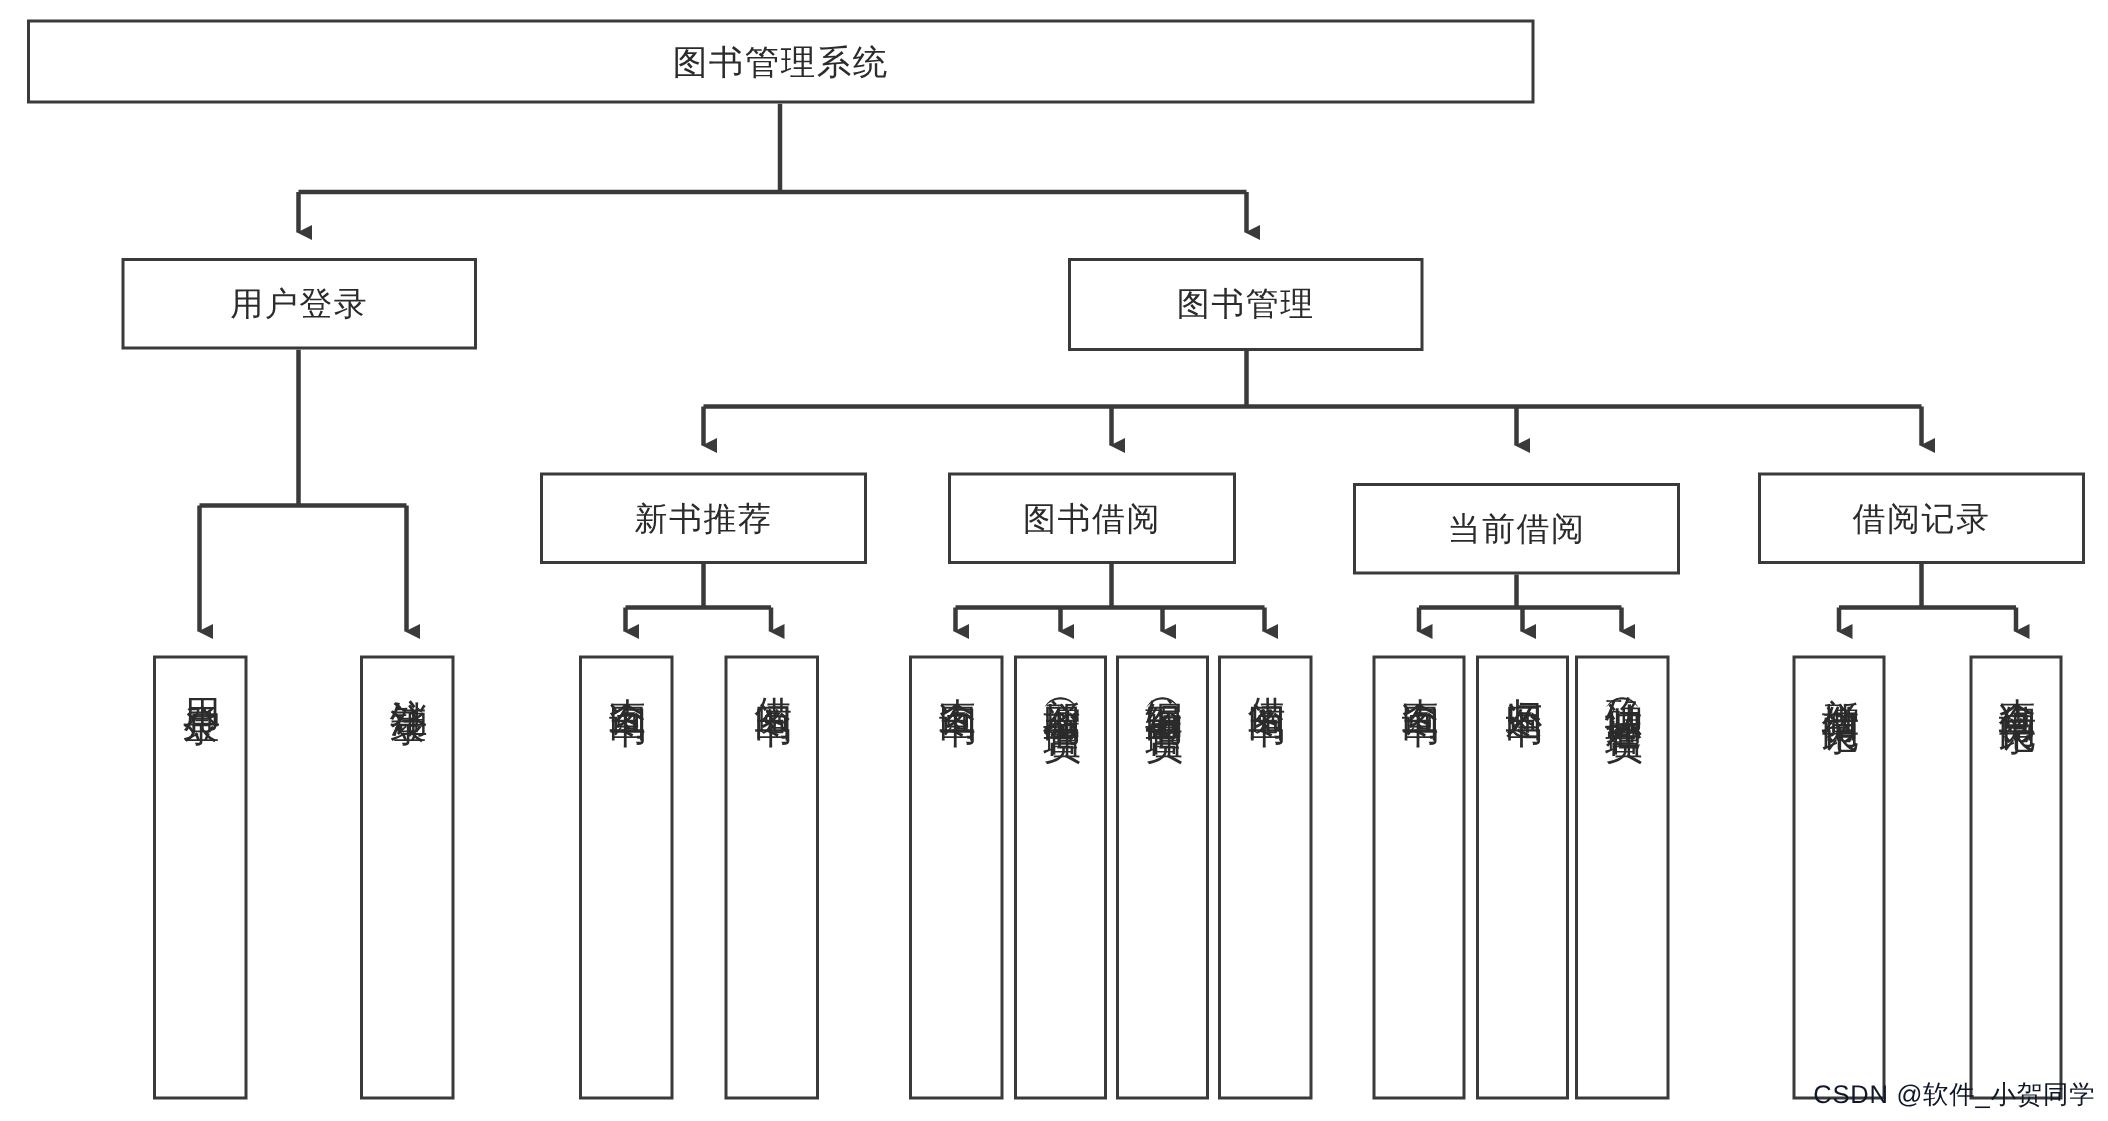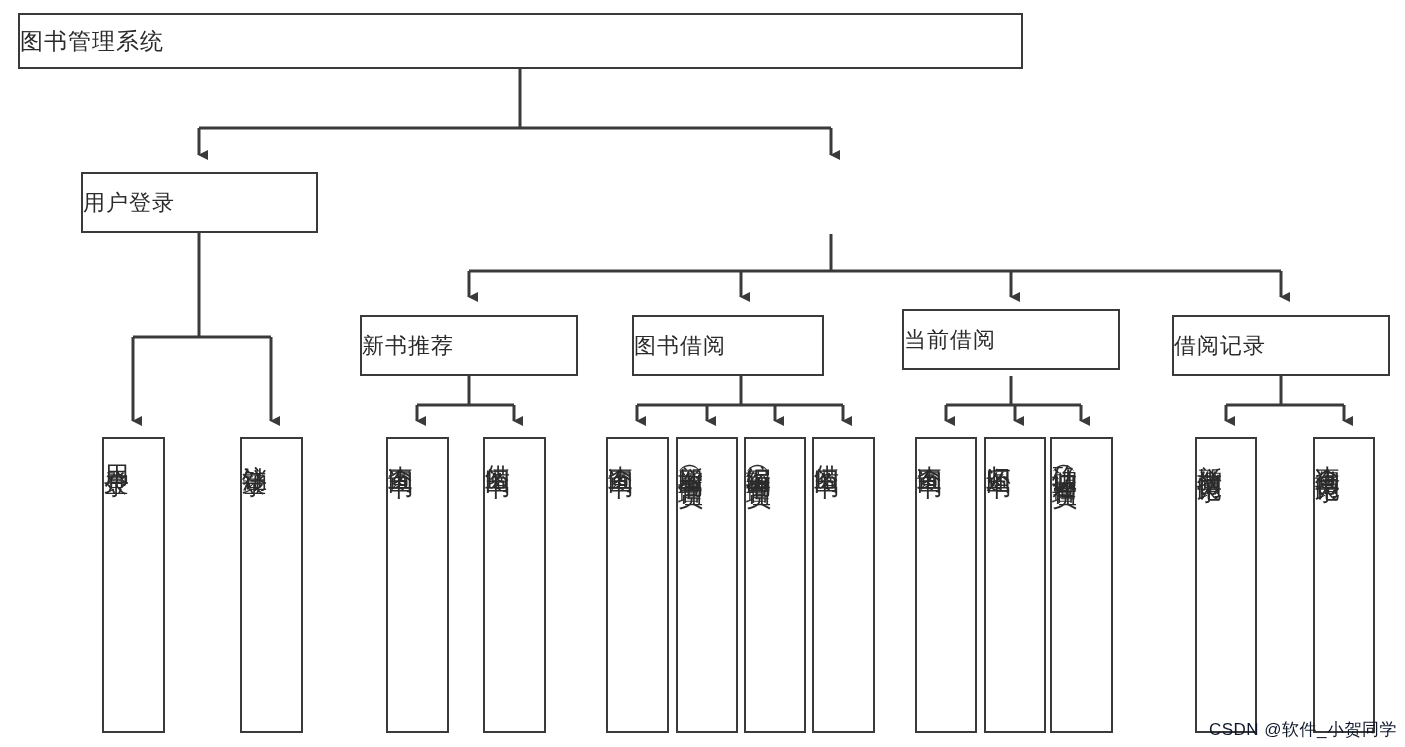--- a/index.html
+++ b/index.html
@@ -25,21 +25,21 @@
     height: 747px;
     pointer-events: none;
   }
   .node {
     position: absolute;
     box-sizing: border-box;
     background: #ffffff;
     border: 2px solid #3a3a3a;
     display: flex;
     align-items: center;
-    justify-content: flex-start;
+    justify-content: center;
     color: #2b2b2b;
   }
   .node-label {
     display: block;
     text-align: center;
     line-height: 1.08;
     white-space: pre-line;
   }
   .node.horizontal .node-label {
     font-size: 22px;
@@ -124,28 +124,31 @@
     </g>
   </svg>
 
   <div class="node horizontal root" style="left:18px; top:13px; width:1005px; height:56px;">
     <span class="node-label">图书管理系统</span>
   </div>
 
   <div class="node horizontal" style="left:81px; top:172px; width:237px; height:61px;">
     <span class="node-label">用户登录</span>
   </div>
+  <div class="node horizontal" style="left:712px; top:172px; width:237px; height:62px;">
+    <span class="node-label">图书管理</span>
+  </div>
 
   <div class="node horizontal" style="left:360px; top:315px; width:218px; height:61px;">
     <span class="node-label">新书推荐</span>
   </div>
   <div class="node horizontal" style="left:632px; top:315px; width:192px; height:61px;">
     <span class="node-label">图书借阅</span>
   </div>
-  <div class="node horizontal" style="left:902px; top:309px; width:218px; height:61px;">
+  <div class="node horizontal" style="left:902px; top:322px; width:218px; height:61px;">
     <span class="node-label">当前借阅</span>
   </div>
   <div class="node horizontal" style="left:1172px; top:315px; width:218px; height:61px;">
     <span class="node-label">借阅记录</span>
   </div>
 
   <div class="node vertical" style="left:102px; top:437px; width:63px; height:296px;">
     <span class="node-label">用户登录</span>
   </div>
   <div class="node vertical" style="left:240px; top:437px; width:63px; height:296px;">

